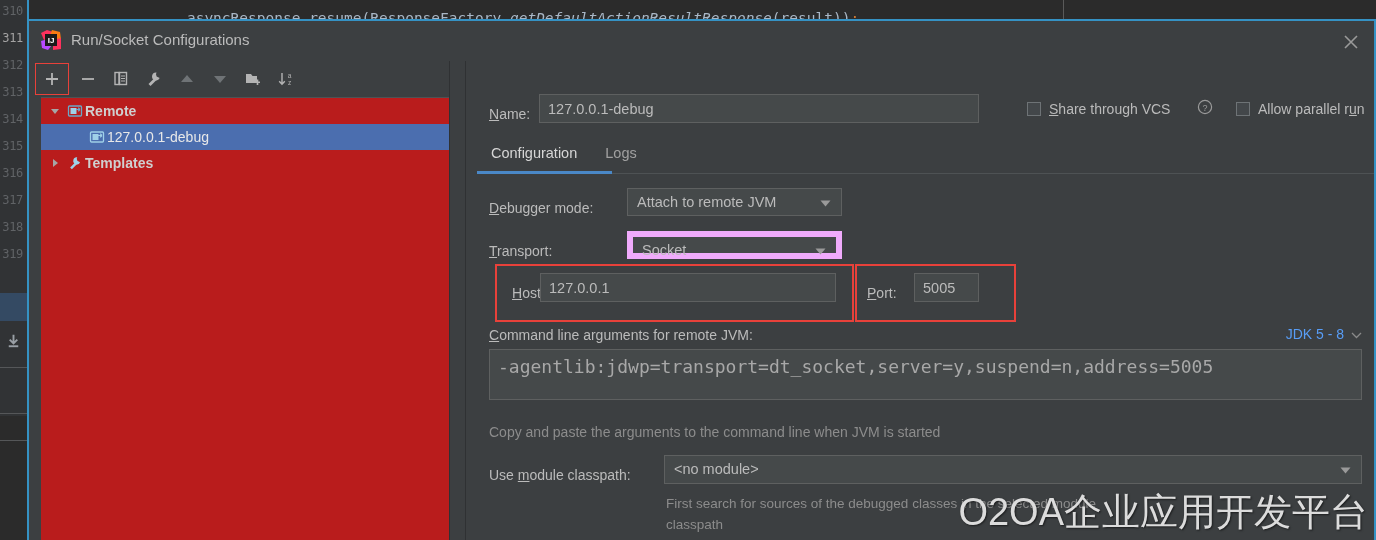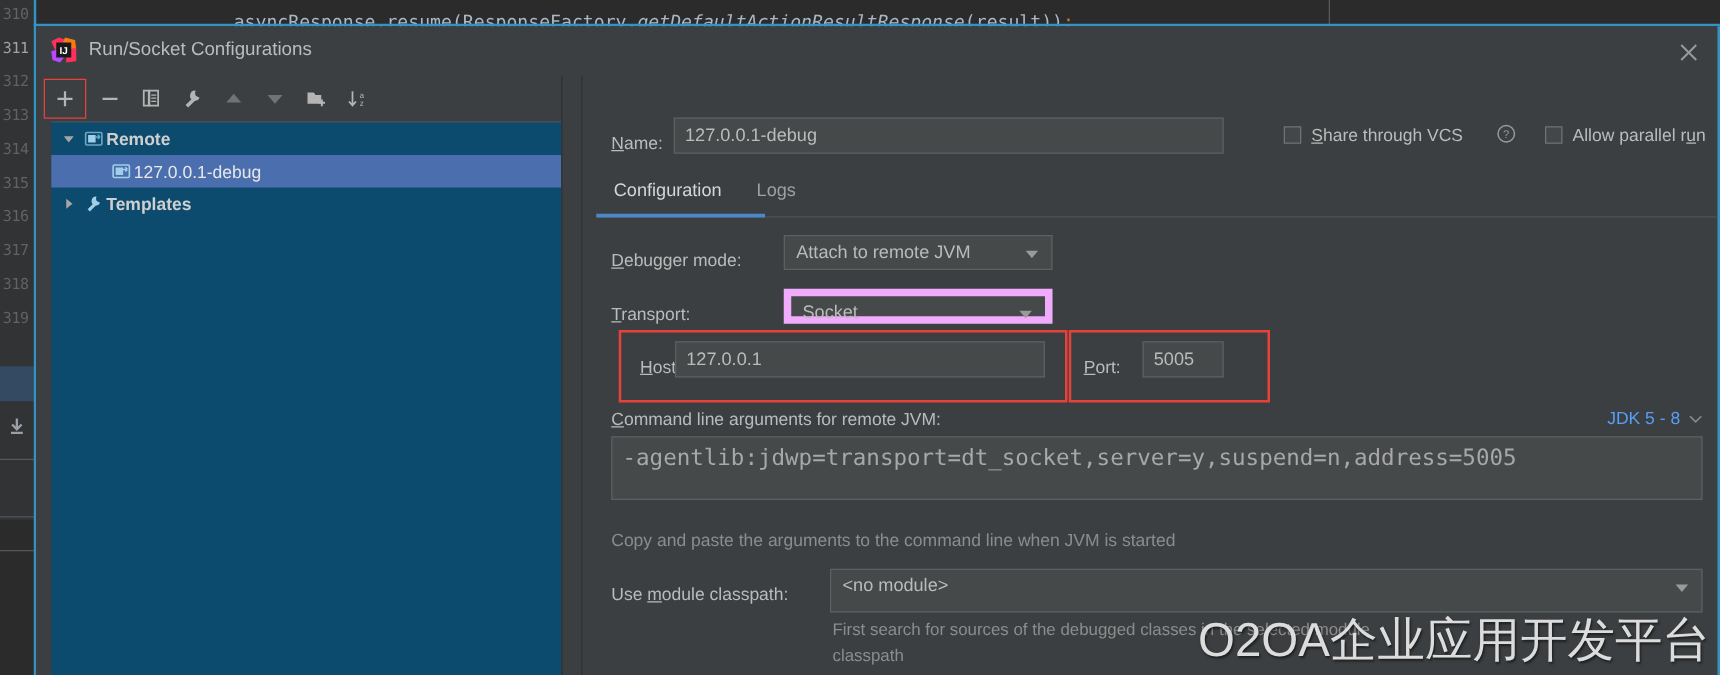--- a/index.html
+++ b/index.html
@@ -89,21 +89,21 @@
     display: flex; align-items: center; justify-content: center;
     cursor: pointer;
   }
   #tb-add-box {
     position: absolute; left: 6px; top: 2px; width: 34px; height: 32px;
     border: 1px solid #e8413a;
   }
 
   #tree {
     position: absolute; left: 12px; top: 36px; right: 0; bottom: 0;
-    background: #0c4a6e; border-top: 1px solid #4e5254;
+    background: #b91c1c; border-top: 1px solid #4e5254;
   }
   .tree-row {
     position: relative; height: 26px; display: flex; align-items: center;
     cursor: pointer; font-size: 14px;
   }
   .tree-row.selected { background: #4b6eaf; }
   .tw {
     width: 20px; display: flex; align-items: center; justify-content: center;
   }
   .tree-label { color: #bbbbbb; }
@@ -216,21 +216,21 @@
     font-size: 18px; padding: 6px 8px; resize: none; outline: none;
     overflow: hidden; white-space: pre;
   }
   #cmd-hint {
     position: absolute; left: 23px; top: 363px;
     font-size: 14px; color: #8c8c8c; text-align: center;
   }
 
   #mod-label { position: absolute; left: 23px; top: 406px; }
   #mod-select {
-    position: absolute; left: 198px; top: 394px; right: 12px; height: 35px;
+    position: absolute; left: 198px; top: 394px; right: 12px; height: 29px;
     background: #45494a; border: 1px solid #5e6060;
   }
   #mod-hint {
     position: absolute; left: 200px; top: 432px; width: 450px;
     font-size: 13.5px; color: #8c8c8c; line-height: 21px;
   }
 
   
   #watermark {
     position: absolute; right: 8px; bottom: 2px;

